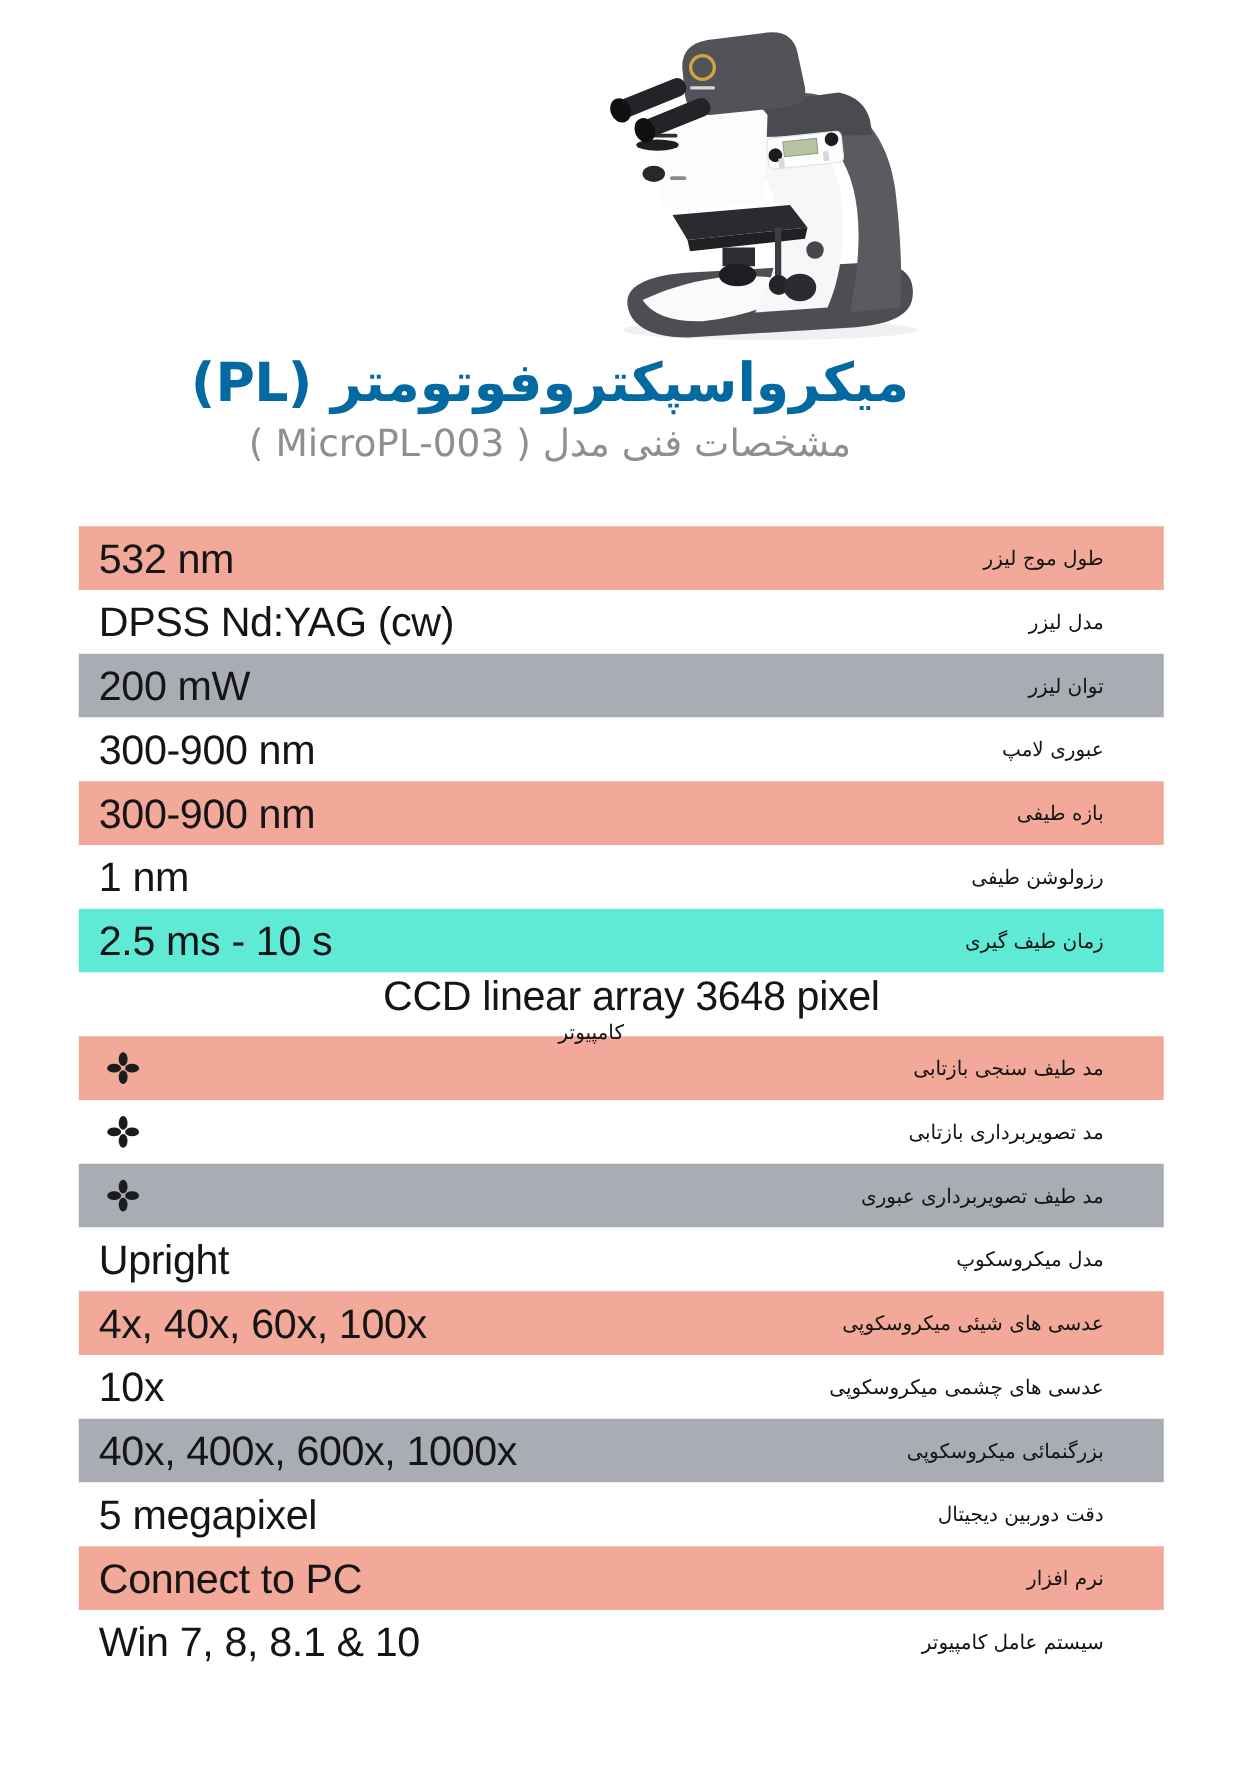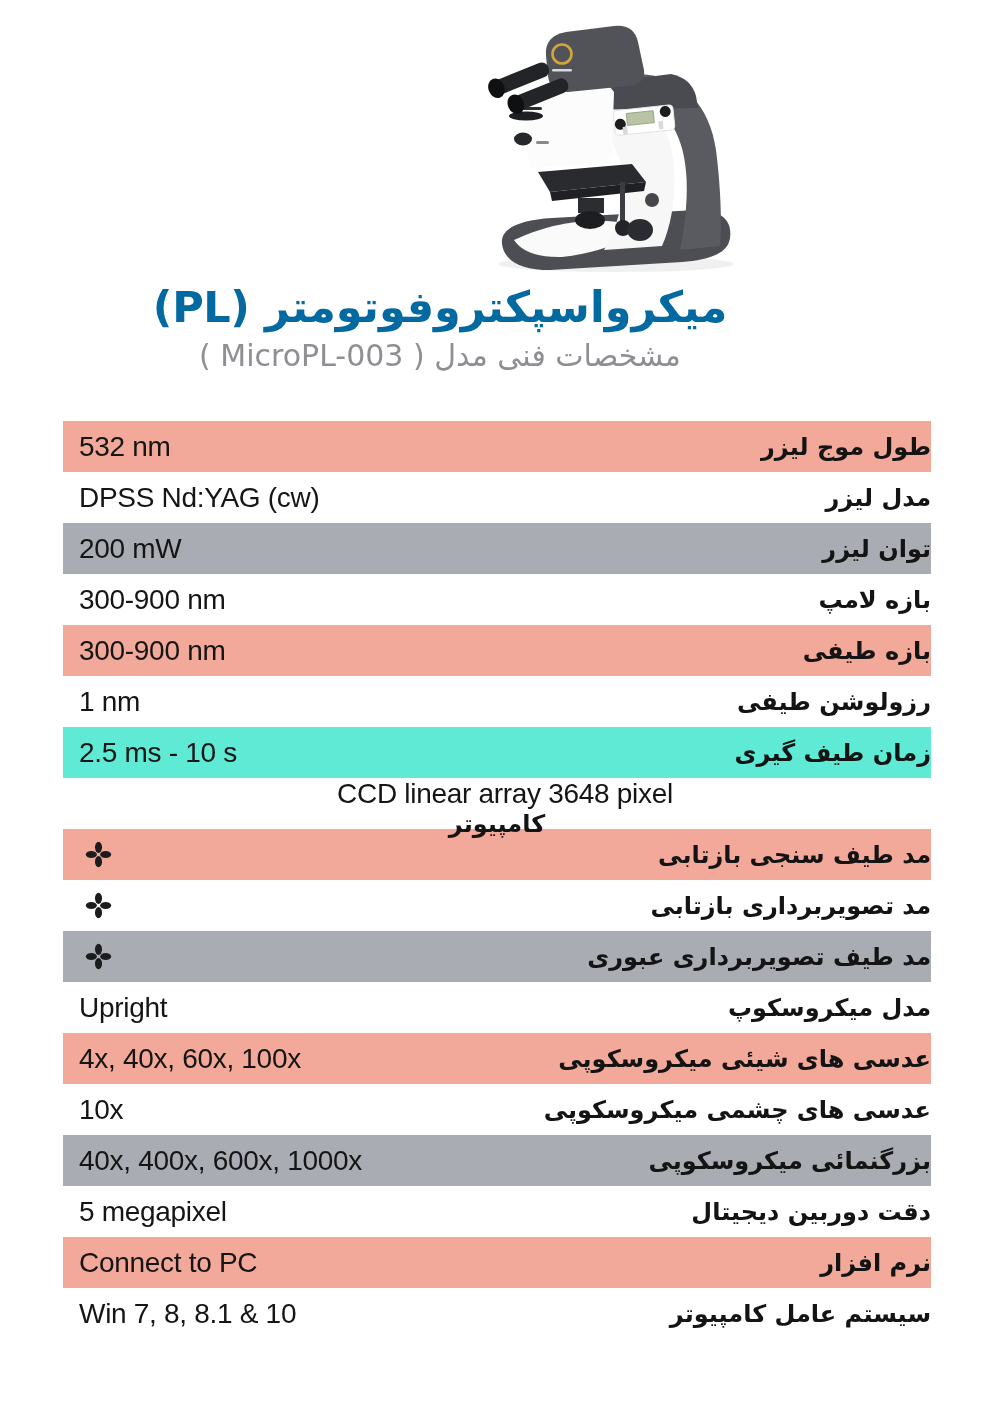--- a/index.html
+++ b/index.html
@@ -47,29 +47,30 @@
     width: 868px;
   }
   .row {
     height: 51px;
     display: flex;
     align-items: center;
     justify-content: space-between;
   }
   .value {
     margin-left: 16px;
-    font-size: 28px;
+    font-size: 33px;
     font-family: "Liberation Sans", "DejaVu Sans", sans-serif;
     letter-spacing: -0.3px;
     color: #151515;
     white-space: nowrap;
   }
   .label {
-    font-size: 24px;
-    font-weight: bold;
+    margin-right: 48px;
+    font-size: 16px;
+    font-weight: normal;
     color: #141414;
     white-space: nowrap;
   }
   .petal-icon {
     width: 27px; height: 27px;
     margin-left: 22px;
     flex: 0 0 auto;
   }
 </style>
 </head>
@@ -146,21 +147,21 @@
     <div class="label" dir="rtl">مدل لیزر</div>
   </div>
     <div class="row" style="background: rgb(169, 172, 179);">
     <div class="value">200 mW</div>
 
     <div class="label" dir="rtl">توان لیزر</div>
   </div>
     <div class="row" style="background: rgb(255, 255, 255);">
     <div class="value">300-900 nm</div>
 
-    <div class="label" dir="rtl">بازه لامپ</div>
+    <div class="label" dir="rtl">عبوری لامپ</div>
   </div>
     <div class="row" style="background: rgb(242, 169, 154);">
     <div class="value">300-900 nm</div>
 
     <div class="label" dir="rtl">بازه طیفی</div>
   </div>
     <div class="row" style="background: rgb(255, 255, 255);">
     <div class="value">1 nm</div>
 
     <div class="label" dir="rtl">رزولوشن طیفی</div>

